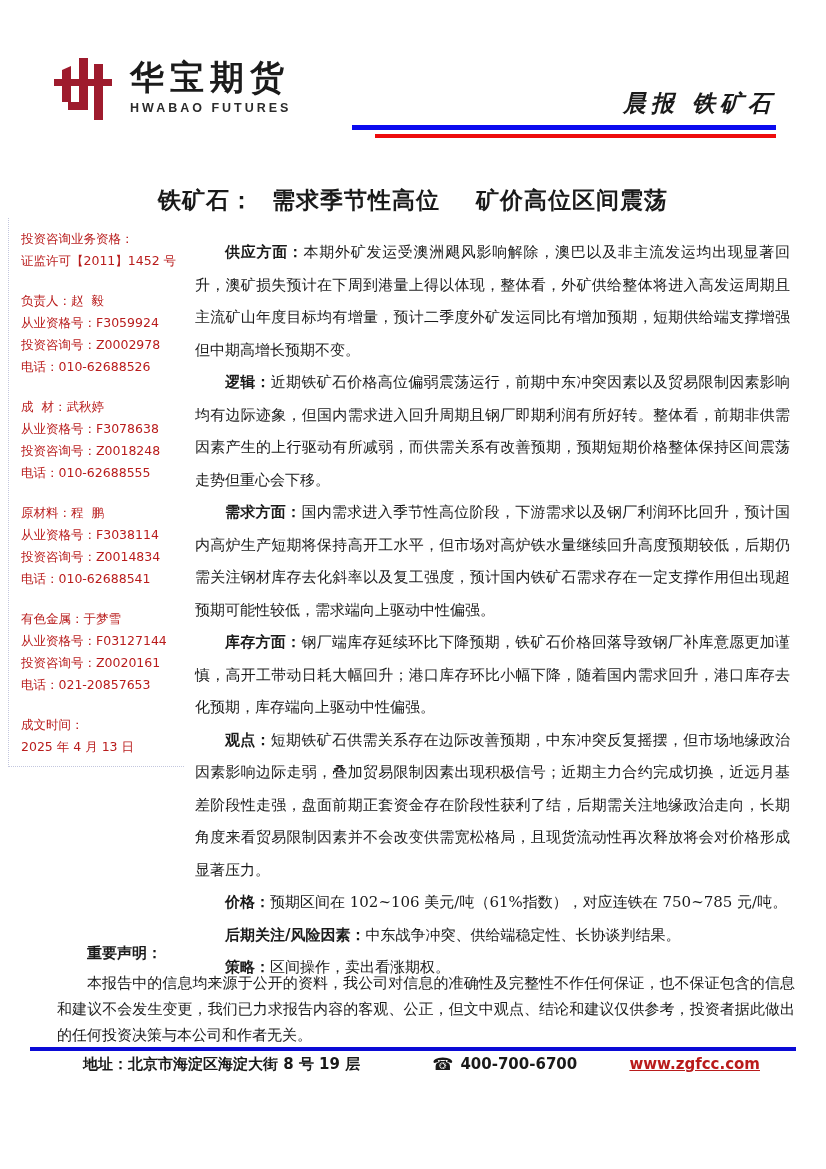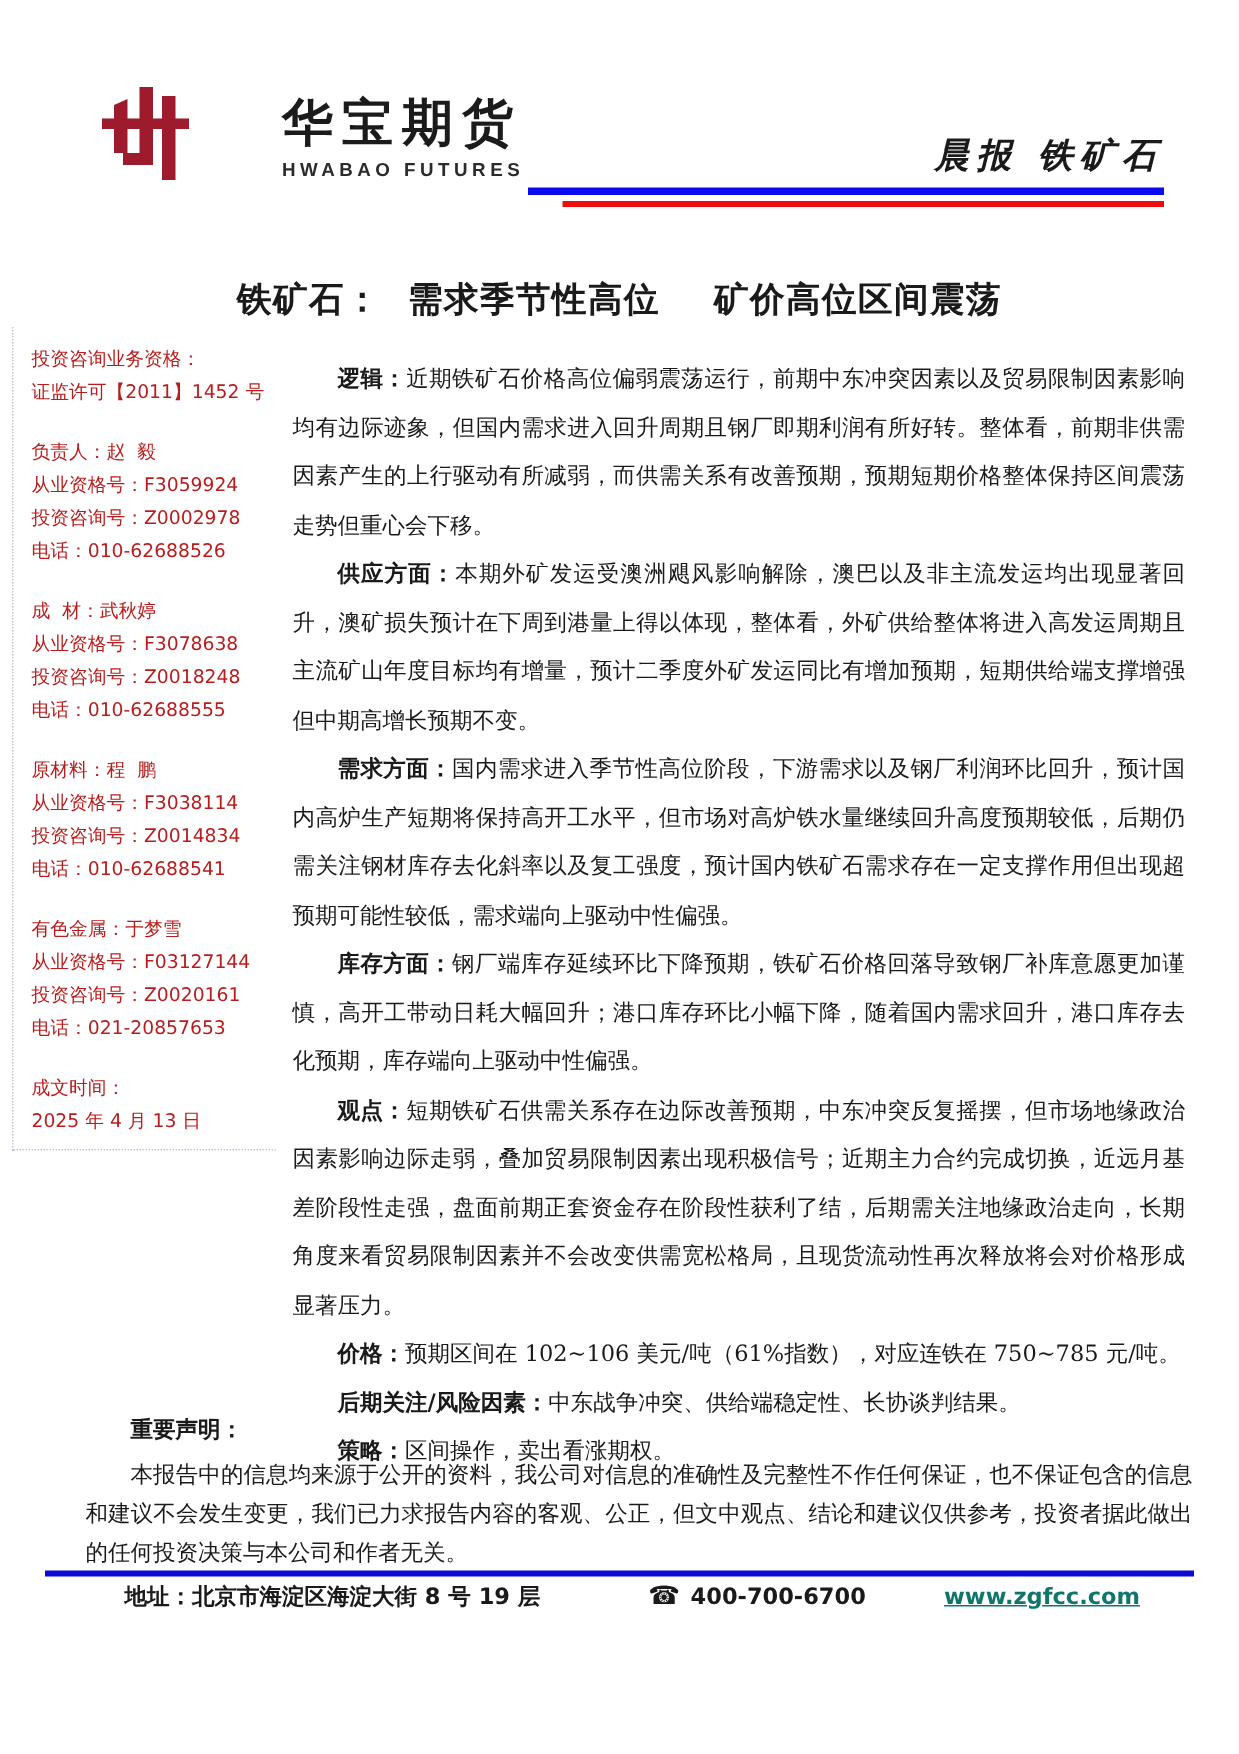--- a/index.html
+++ b/index.html
@@ -7,21 +7,21 @@
   body {
     width: 826px; height: 1169px;
     position: relative;
     background: #ffffff;
     color: #1a1a1a;
     font-family: "DejaVu Serif", serif;
     overflow: hidden;
   }
 
   
-  .logo-row { position: absolute; left: 68px; top: 58px; display: flex; align-items: flex-end; gap: 44px; }
+  .logo-row { position: absolute; left: 54px; top: 58px; display: flex; align-items: flex-start; }
   .logo-mark { width: 58px; height: 62px; }
   .logo-text { margin-left: 18px; }
   .logo-cn {
     font-family: "DejaVu Sans", sans-serif; font-weight: bold;
     font-size: 34px; letter-spacing: 6px; color: #1b1b1b; line-height: 38px;
   }
   .logo-en {
     font-family: Liberation Sans, sans-serif; font-weight: bold;
     font-size: 12.5px; letter-spacing: 3px; color: #2b2b2b; margin-top: 5px;
   }
@@ -147,22 +147,22 @@
       <div class="line">电话：021-20857653</div>
     </div>
 
     <div class="block">
       <div class="line">成文时间：</div>
       <div class="line">2025 年 4 月 13 日</div>
     </div>
   </div>
 
   <div class="main">
+    <p><span class="label">供应方面：</span><span>本期外矿发运受澳洲飓风影响解除，澳巴以及非主流发运均出现显著回升，澳矿损失预计在下周到港量上得以体现，整体看，外矿供给整体将进入高发运周期且主流矿山年度目标均有增量，预计二季度外矿发运同比有增加预期，短期供给端支撑增强但中期高增长预期不变。</span></p>
     <p><span class="label">逻辑：</span><span>近期铁矿石价格高位偏弱震荡运行，前期中东冲突因素以及贸易限制因素影响均有边际迹象，但国内需求进入回升周期且钢厂即期利润有所好转。整体看，前期非供需因素产生的上行驱动有所减弱，而供需关系有改善预期，预期短期价格整体保持区间震荡走势但重心会下移。</span></p>
-    <p><span class="label">供应方面：</span><span>本期外矿发运受澳洲飓风影响解除，澳巴以及非主流发运均出现显著回升，澳矿损失预计在下周到港量上得以体现，整体看，外矿供给整体将进入高发运周期且主流矿山年度目标均有增量，预计二季度外矿发运同比有增加预期，短期供给端支撑增强但中期高增长预期不变。</span></p>
     <p><span class="label">需求方面：</span><span>国内需求进入季节性高位阶段，下游需求以及钢厂利润环比回升，预计国内高炉生产短期将保持高开工水平，但市场对高炉铁水量继续回升高度预期较低，后期仍需关注钢材库存去化斜率以及复工强度，预计国内铁矿石需求存在一定支撑作用但出现超预期可能性较低，需求端向上驱动中性偏强。</span></p>
     <p><span class="label">库存方面：</span><span>钢厂端库存延续环比下降预期，铁矿石价格回落导致钢厂补库意愿更加谨慎，高开工带动日耗大幅回升；港口库存环比小幅下降，随着国内需求回升，港口库存去化预期，库存端向上驱动中性偏强。</span></p>
     <p><span class="label">观点：</span><span>短期铁矿石供需关系存在边际改善预期，中东冲突反复摇摆，但市场地缘政治因素影响边际走弱，叠加贸易限制因素出现积极信号；近期主力合约完成切换，近远月基差阶段性走强，盘面前期正套资金存在阶段性获利了结，后期需关注地缘政治走向，长期角度来看贸易限制因素并不会改变供需宽松格局，且现货流动性再次释放将会对价格形成显著压力。</span></p>
     <p><span class="label">价格：</span><span>预期区间在 102~106 美元/吨（61%指数），对应连铁在 750~785 元/吨。</span></p>
     <p><span class="label">后期关注/风险因素：</span><span>中东战争冲突、供给端稳定性、长协谈判结果。</span></p>
     <p><span class="label">策略：</span><span>区间操作，卖出看涨期权。</span></p>
   </div>
 </div>
 
 <div class="disclaimer">
@@ -170,14 +170,14 @@
   <p>本报告中的信息均来源于公开的资料，我公司对信息的准确性及完整性不作任何保证，也不保证包含的信息和建议不会发生变更，我们已力求报告内容的客观、公正，但文中观点、结论和建议仅供参考，投资者据此做出的任何投资决策与本公司和作者无关。</p>
 </div>
 
 <div class="footer-rule" style="background:#0b0bd6;"></div>
 <div class="footer">
   <span class="address">地址：北京市海淀区海淀大街 8 号 19 层</span>
   <span class="phone-wrap">
     <span class="phone-icon">☎</span>
     <span>400-700-6700</span>
   </span>
-  <a class="website" href="#" style="color:#0f766e;">www.zgfcc.com</a>
+  <a class="website" href="#" style="color:#b91c1c;">www.zgfcc.com</a>
 </div>
 
 </body></html>

